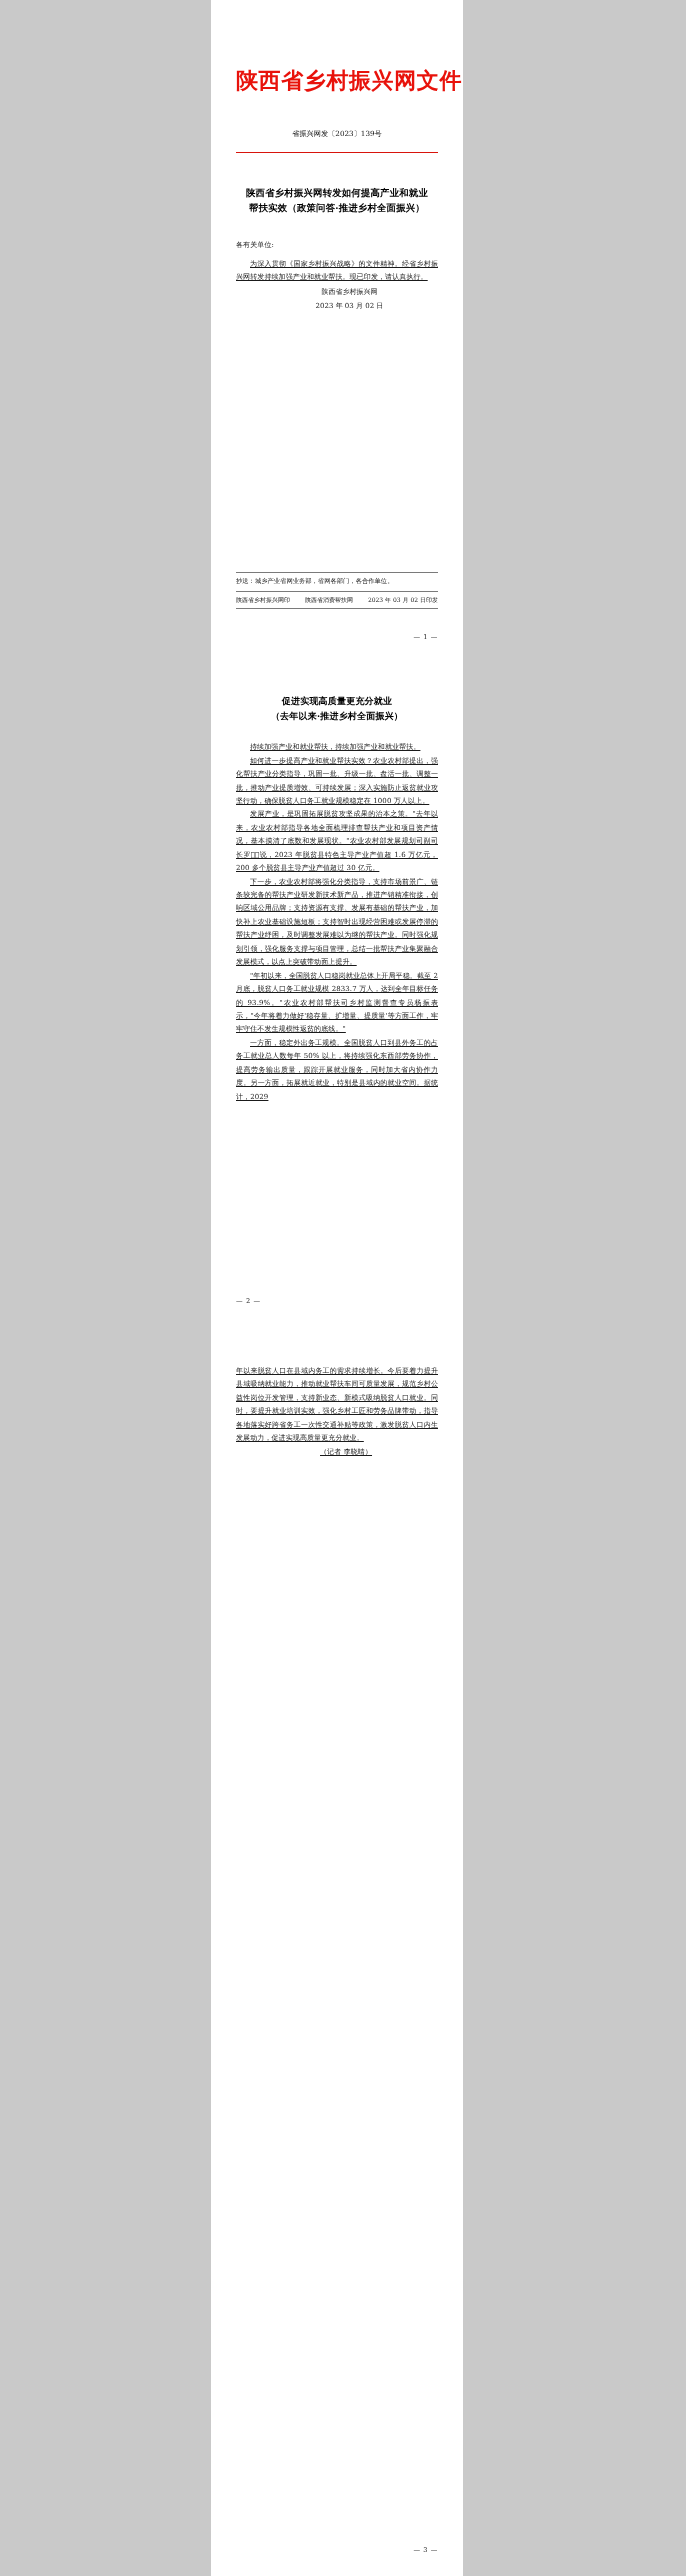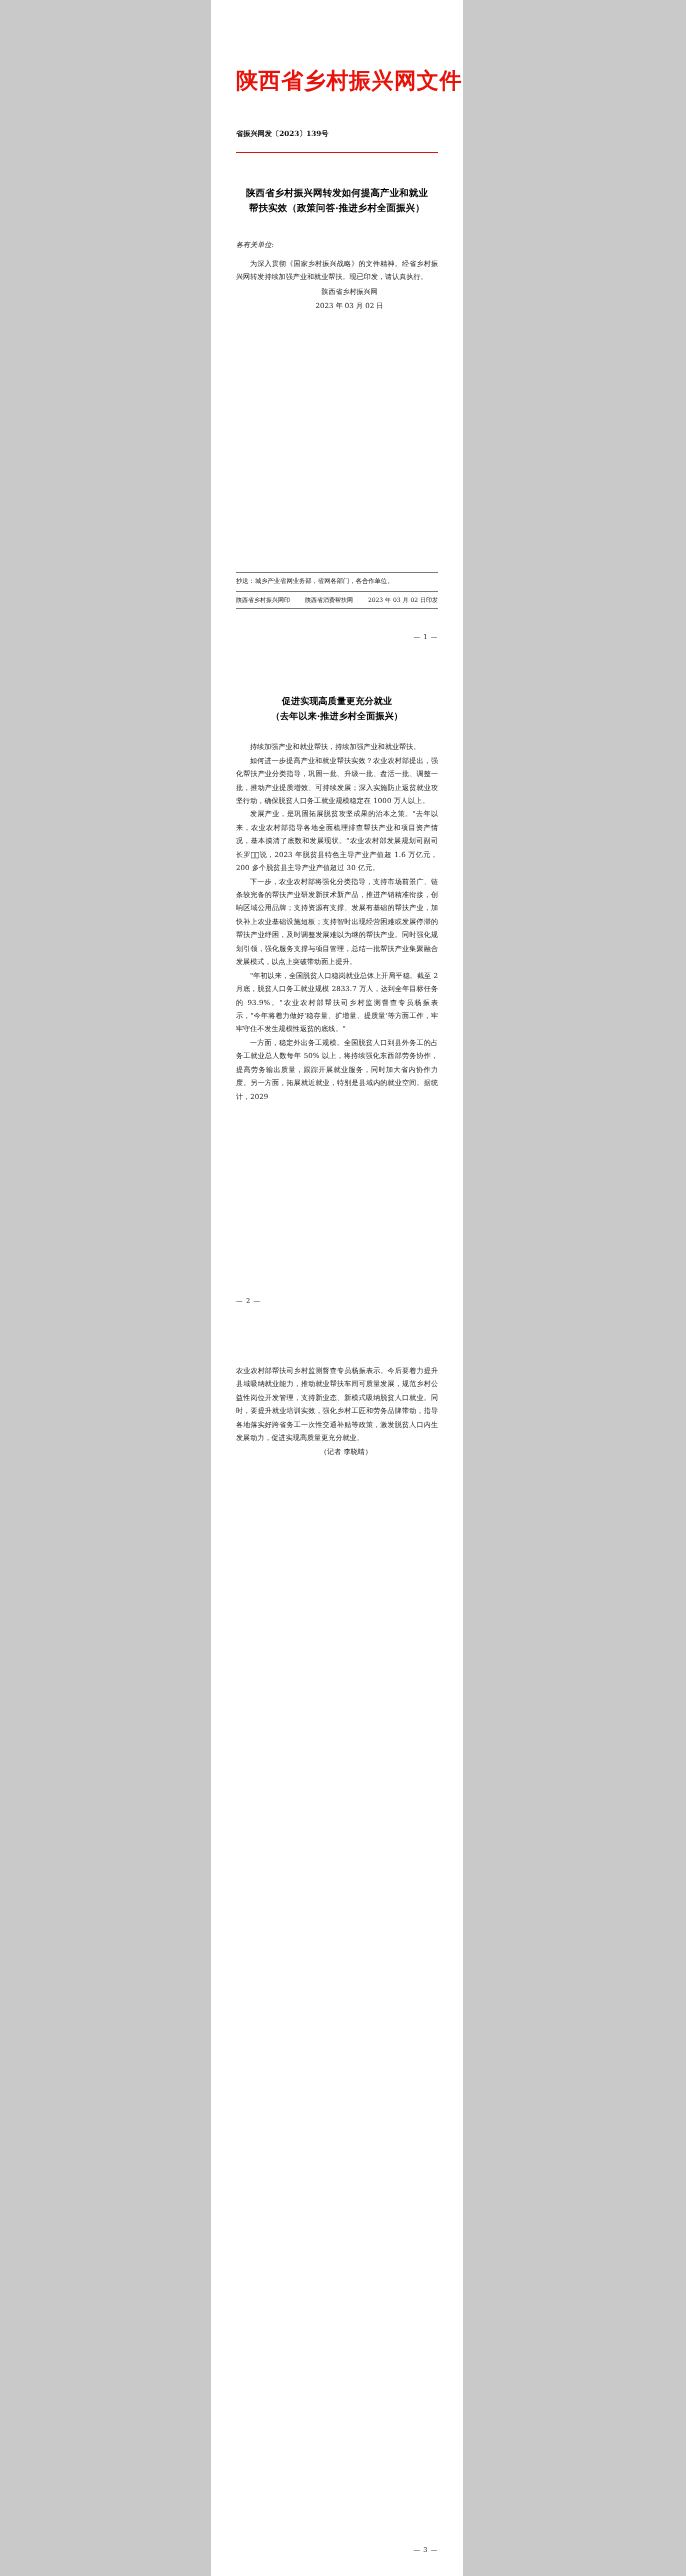--- a/index.html
+++ b/index.html
@@ -33,23 +33,23 @@
     color: #e8120b;
     font-family: "DejaVu Serif", "Liberation Serif", serif;
     font-weight: bold;
     font-size: 22px;
     letter-spacing: 0.6px;
     line-height: 1.1;
     padding-top: 68px;
     white-space: nowrap;
   }
   .docnum {
-    text-align: left;
+    text-align: center;
     font-size: 7.2px;
-    font-weight: bold;
+    font-weight: normal;
     color: #111;
     margin-top: 37px;
     font-family: "DejaVu Serif", "Liberation Serif", serif;
   }
   .redrule {
     height: 1.4px;
     background: #d8140c;
     margin-top: 12.6px;
     width: 100%;
   }
@@ -76,22 +76,22 @@
 
   
   .body-text {
     font-size: 7px;
     line-height: 1.92;
     color: #1a1a1a;
     text-align: justify;
     text-justify: inter-ideograph;
     letter-spacing: 0.1px;
   }
-  .salutation { margin-top: 23px; font-style: italic; }
-  .para { text-indent: 2em; }
+  .salutation { margin-top: 23px; }
+  .para { text-indent: 2em; text-decoration: underline; }
   .para.tight { margin: 0; }
   .gap-s { margin-top: 5.7px; }
 
   
   .signature {
     font-size: 7px;
     line-height: 2.0;
     color: #1a1a1a;
     text-align: center;
     padding-left: 25px;
@@ -197,21 +197,21 @@
       <p class="para tight">"年初以来，全国脱贫人口稳岗就业总体上开局平稳。截至 2 月底，脱贫人口务工就业规模 2833.7 万人，达到全年目标任务的 93.9%。"农业农村部帮扶司乡村监测督查专员杨振表示，"今年将着力做好'稳存量、扩增量、提质量'等方面工作，牢牢守住不发生规模性返贫的底线。"</p>
       <p class="para tight">一方面，稳定外出务工规模。全国脱贫人口到县外务工的占务工就业总人数每年 50% 以上，将持续强化东西部劳务协作，提高劳务输出质量，跟踪开展就业服务，同时加大省内协作力度。另一方面，拓展就近就业，特别是县域内的就业空间。据统计，2029</p>
     </div>
 
     <div class="pagenum left">— 2 —</div>
   </div>
 
   <div class="page page-3">
 
     <div class="body-text page-3-top">
-      <p class="para tight" style="text-indent:0;">农业农村部帮扶司乡村监测督查专员杨振表示。今后要着力提升县域吸纳就业能力，推动就业帮扶车间可质量发展，规范乡村公益性岗位开发管理，支持新业态、新模式吸纳脱贫人口就业。同时，要提升就业培训实效，强化乡村工匠和劳务品牌带动，指导各地落实好跨省务工一次性交通补贴等政策，激发脱贫人口内生发展动力，促进实现高质量更充分就业。</p>
+      <p class="para tight" style="text-indent:0;">年以来脱贫人口在县域内务工的需求持续增长。今后要着力提升县域吸纳就业能力，推动就业帮扶车间可质量发展，规范乡村公益性岗位开发管理，支持新业态、新模式吸纳脱贫人口就业。同时，要提升就业培训实效，强化乡村工匠和劳务品牌带动，指导各地落实好跨省务工一次性交通补贴等政策，激发脱贫人口内生发展动力，促进实现高质量更充分就业。</p>
       <p class="para tight" style="text-indent:12em;">（记者 李晓晴）</p>
     </div>
 
     <div class="pagenum center-right">— 3 —</div>
   </div>
 
 </div>
 
 
 </body></html>

